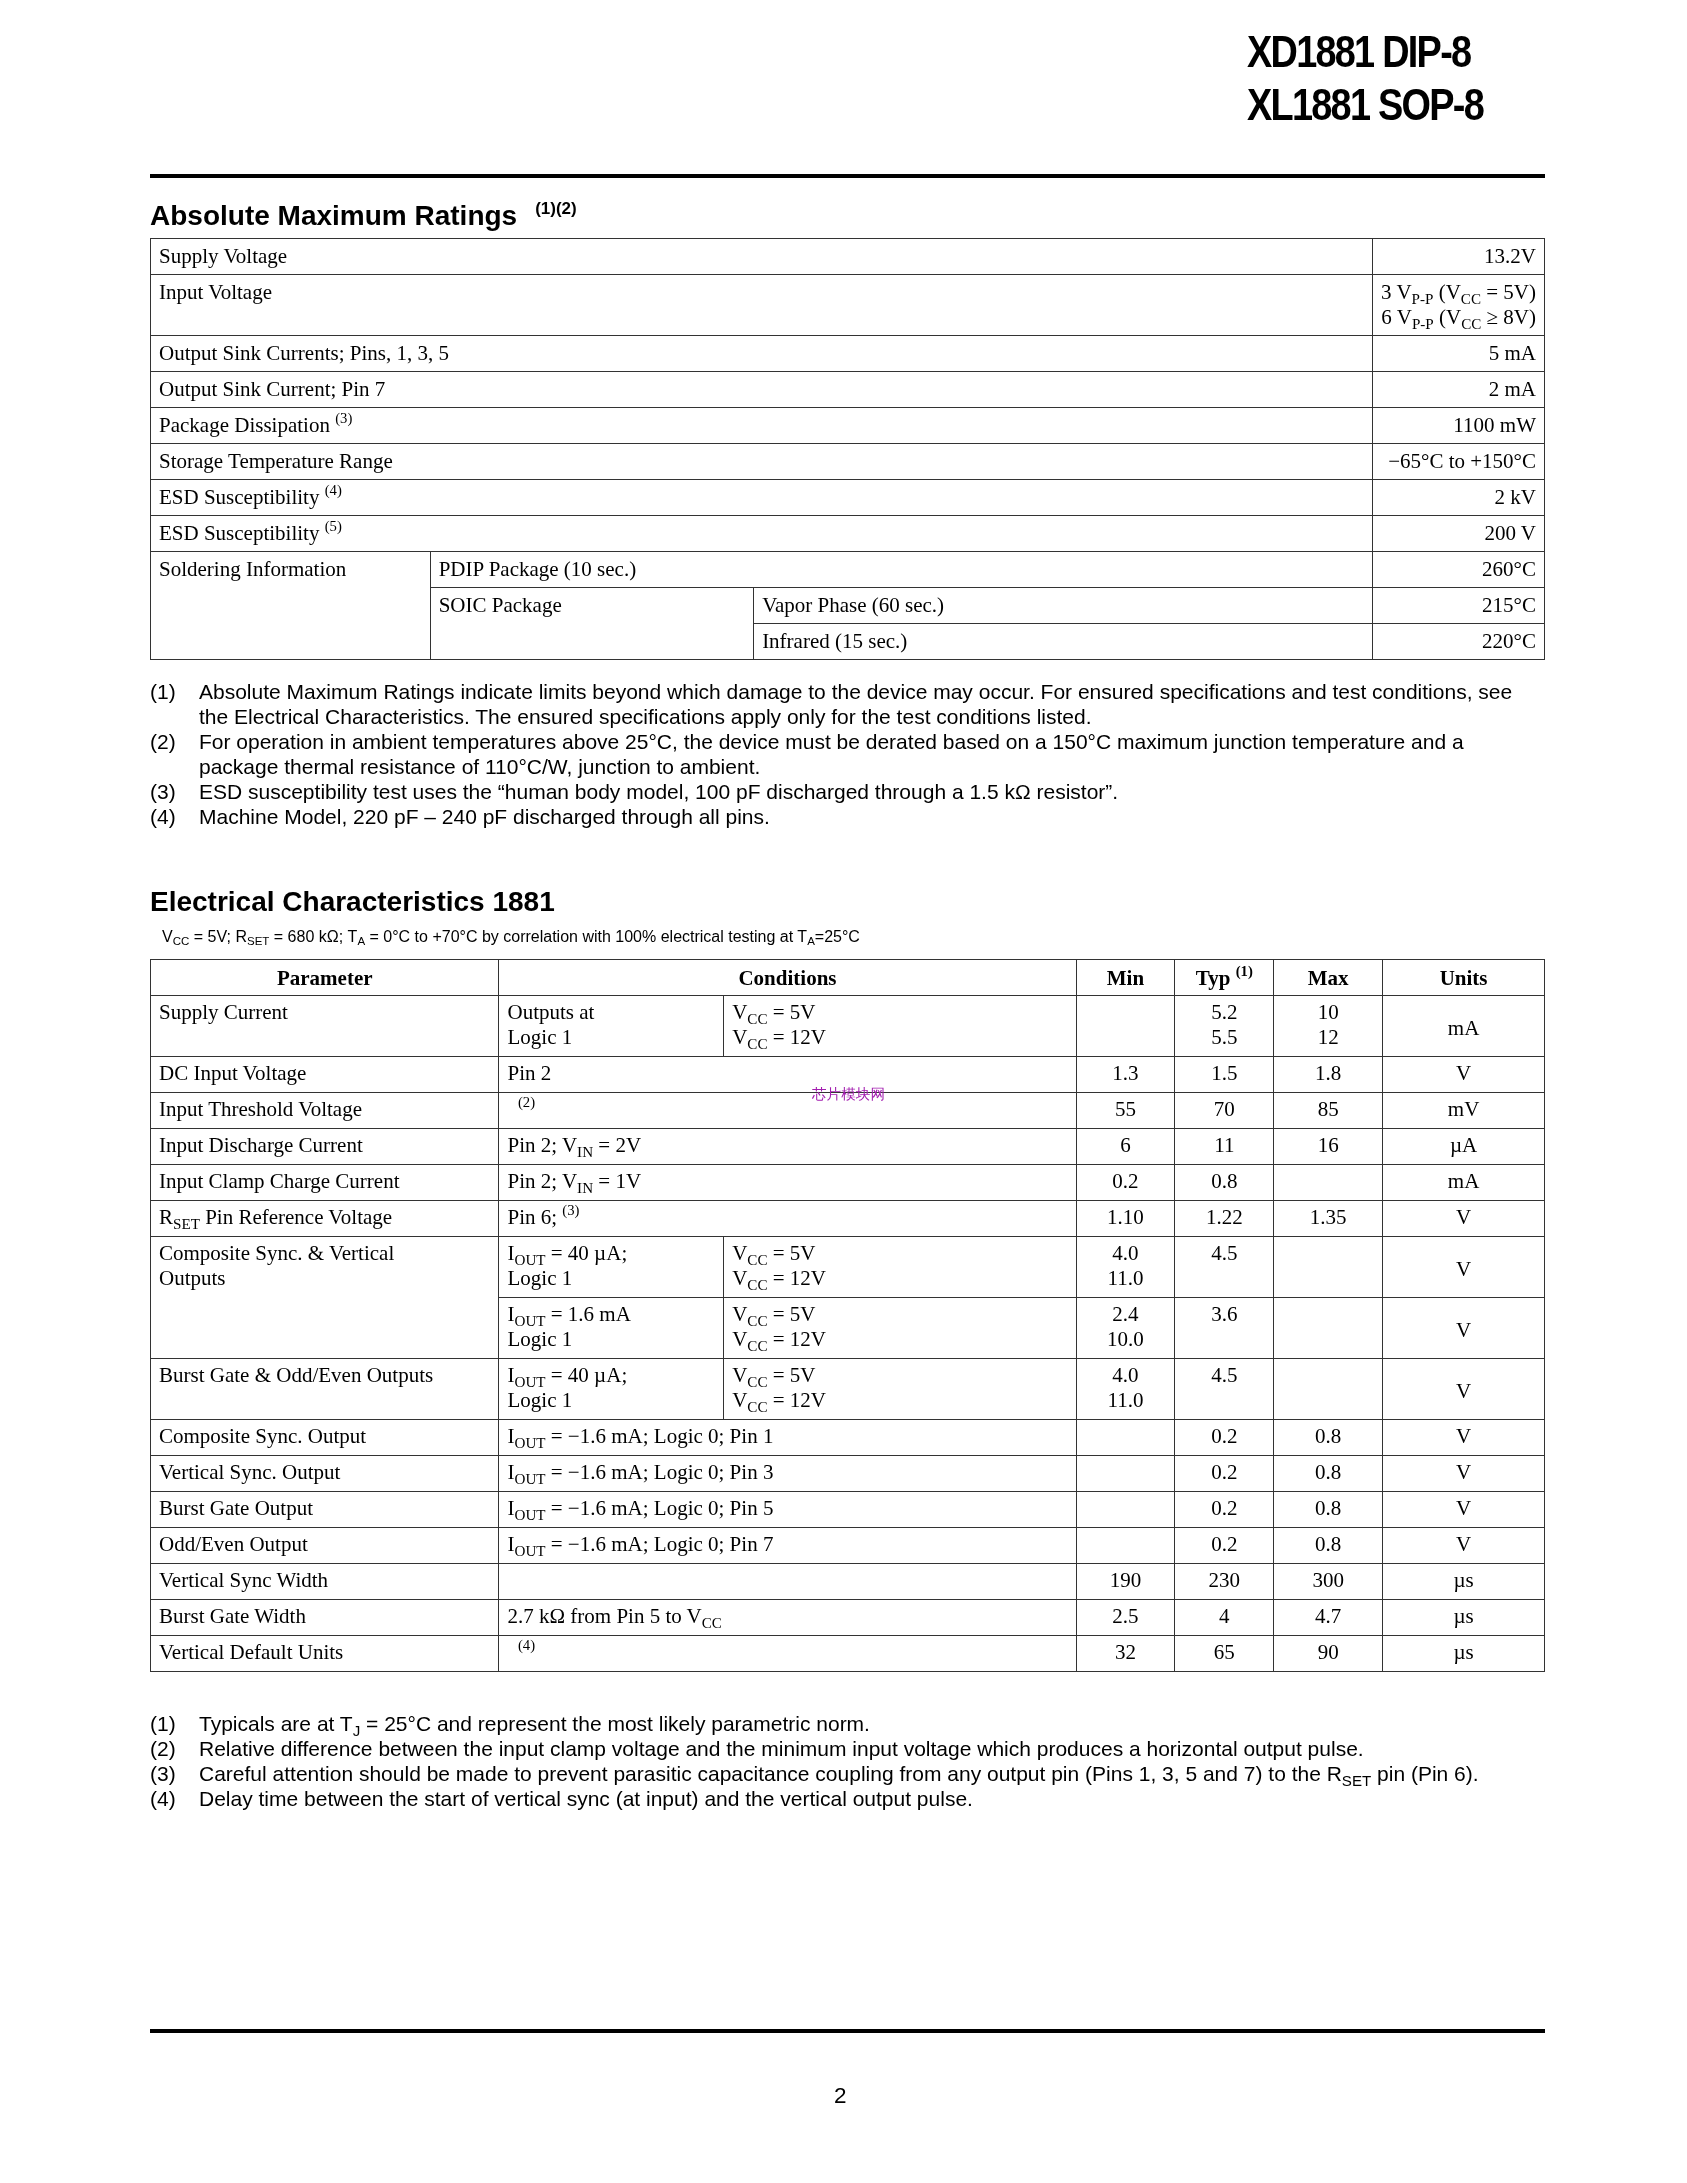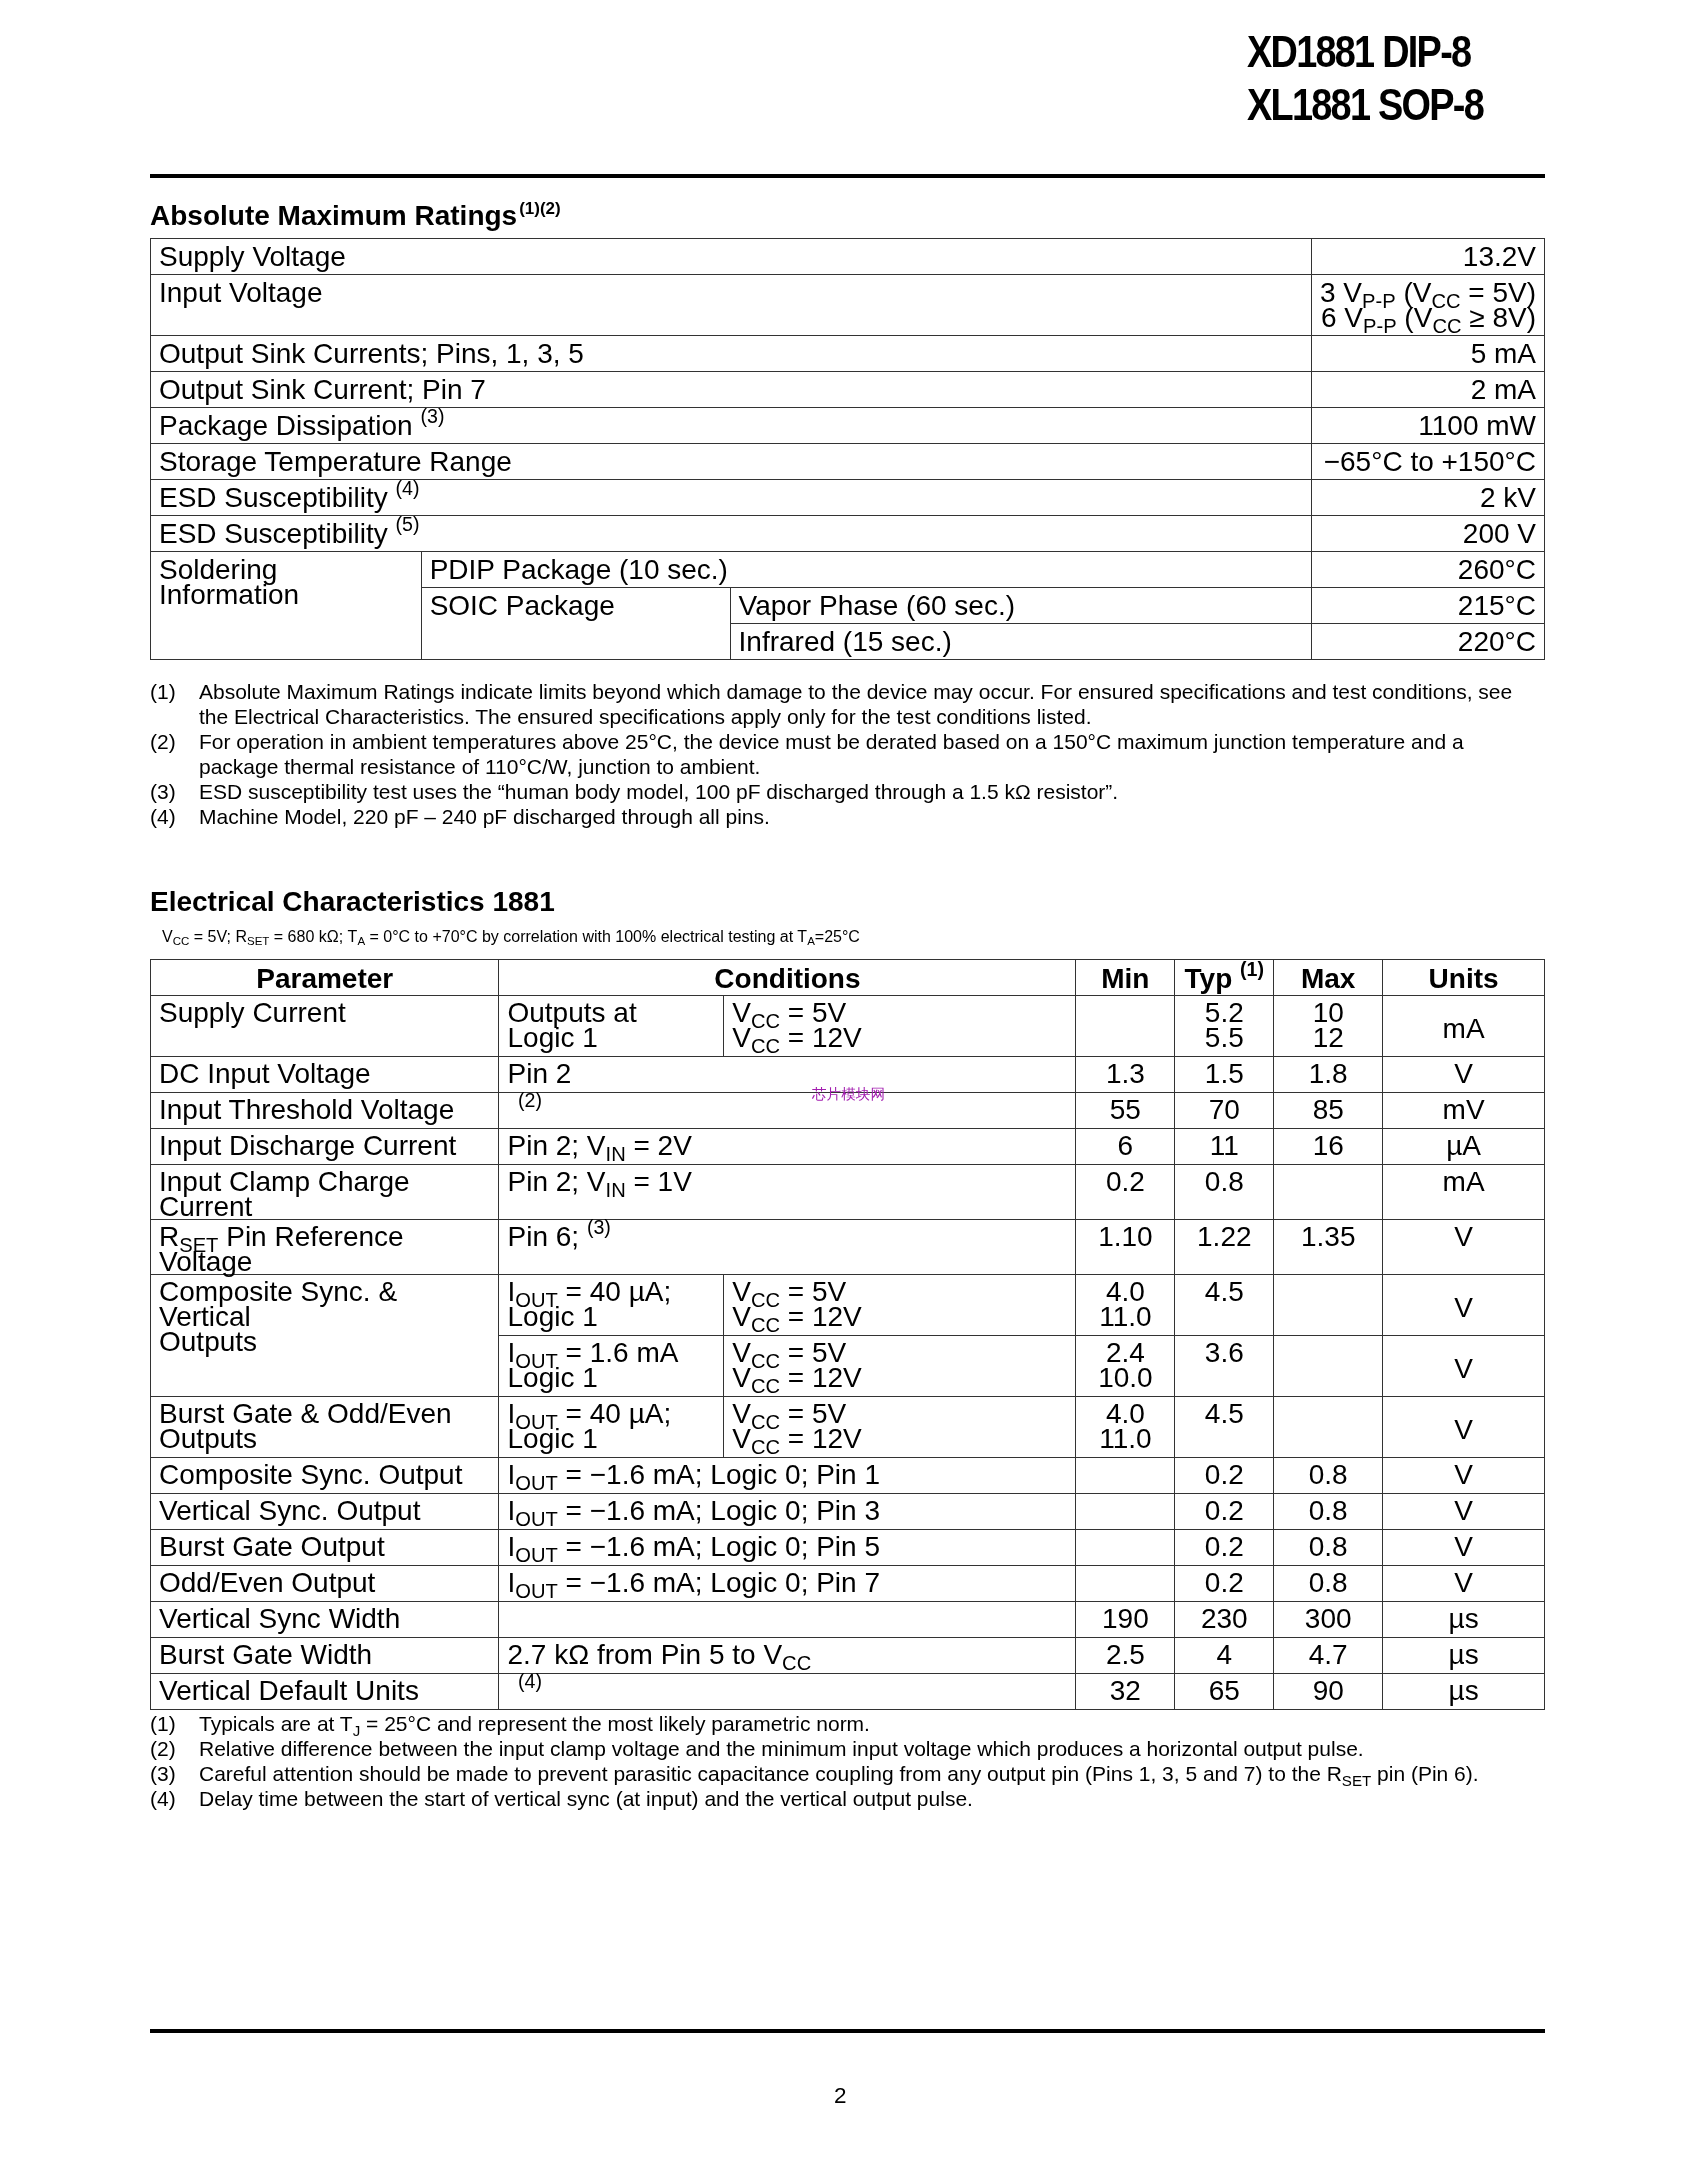--- a/index.html
+++ b/index.html
@@ -7,27 +7,27 @@
          font-family: "Liberation Sans", sans-serif; color: #000; }
 
   
   .hdr-title { position: absolute; left: 1247px; font-family: "Liberation Sans", sans-serif;
                font-weight: bold; font-size: 44px; letter-spacing: -2px; transform: scaleX(0.86);
                transform-origin: left top; line-height: 1; white-space: nowrap; }
   .rule { position: absolute; left: 150px; width: 1395px; height: 4px; background: #000; }
 
   h2.sec { position: absolute; left: 150px; margin: 0; font-weight: bold; font-size: 28px;
            line-height: 1; white-space: nowrap; }
-  h2.sec sup { font-size: 17px; vertical-align: 10.6px; margin-left: 2px; }
+  h2.sec sup { font-size: 17px; vertical-align: 10.6px; margin-left: 18px; }
 
   sub { font-size: 0.72em; vertical-align: -0.3em; line-height: 0; }
   sup { font-size: 0.7em; vertical-align: 0.6em; line-height: 0; }
 
   
-  table { position: absolute; border-collapse: collapse; font-size: 28px; }
+  table { position: absolute; border-collapse: collapse; font-size: 21px; font-family: Liberation Serif, serif; }
   td, th { border: 1.3px solid #333; padding: 5.3px 8px 0 8px; vertical-align: top;
            line-height: 25px; font-weight: normal; }
   th { font-weight: bold; text-align: center; vertical-align: middle; padding-top: 2.6px; margin-top: 36px; }
   td.r { text-align: right; }
   td.c { text-align: center; }
   td.mid { vertical-align: middle; }
 
   #amr-table { left: 150px; top: 238px; width: 1395px; }
   #amr-table tr { height: 36px; }
   #amr-table tr.tall { height: 61px; }

